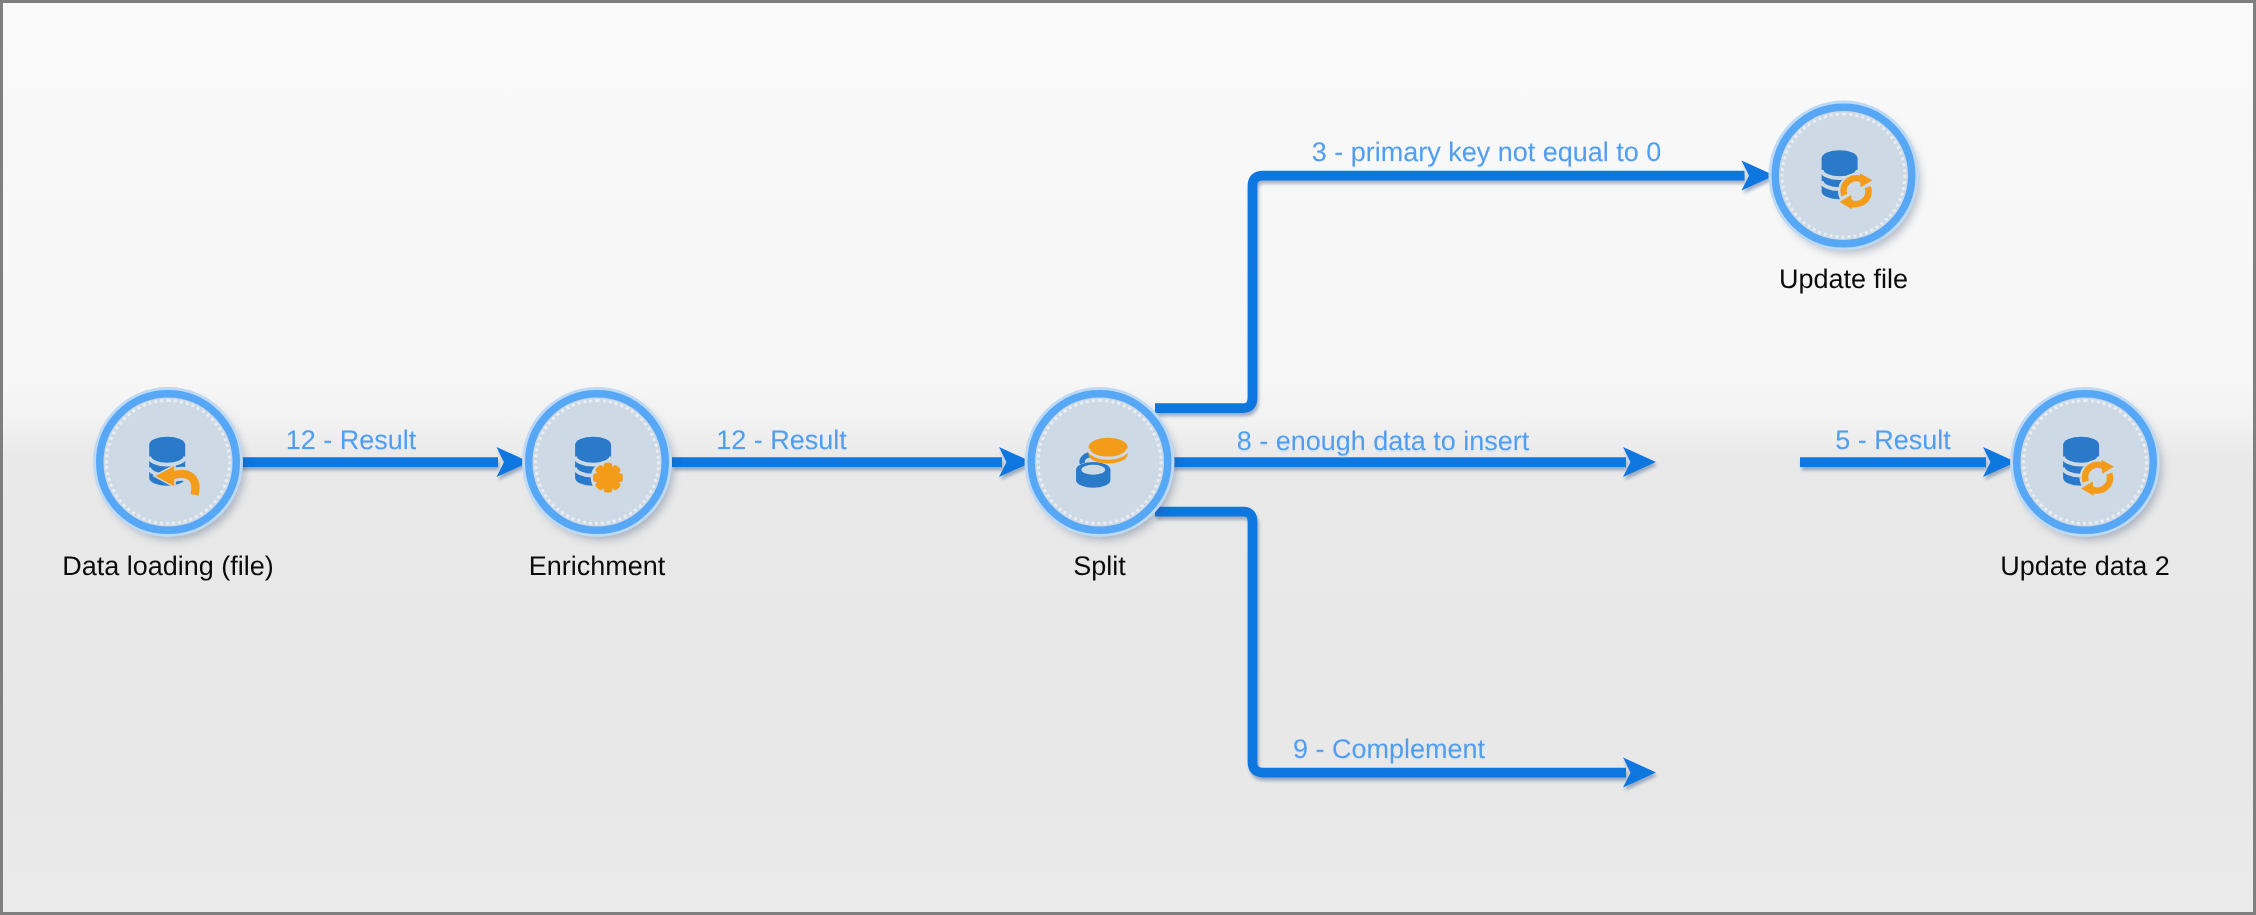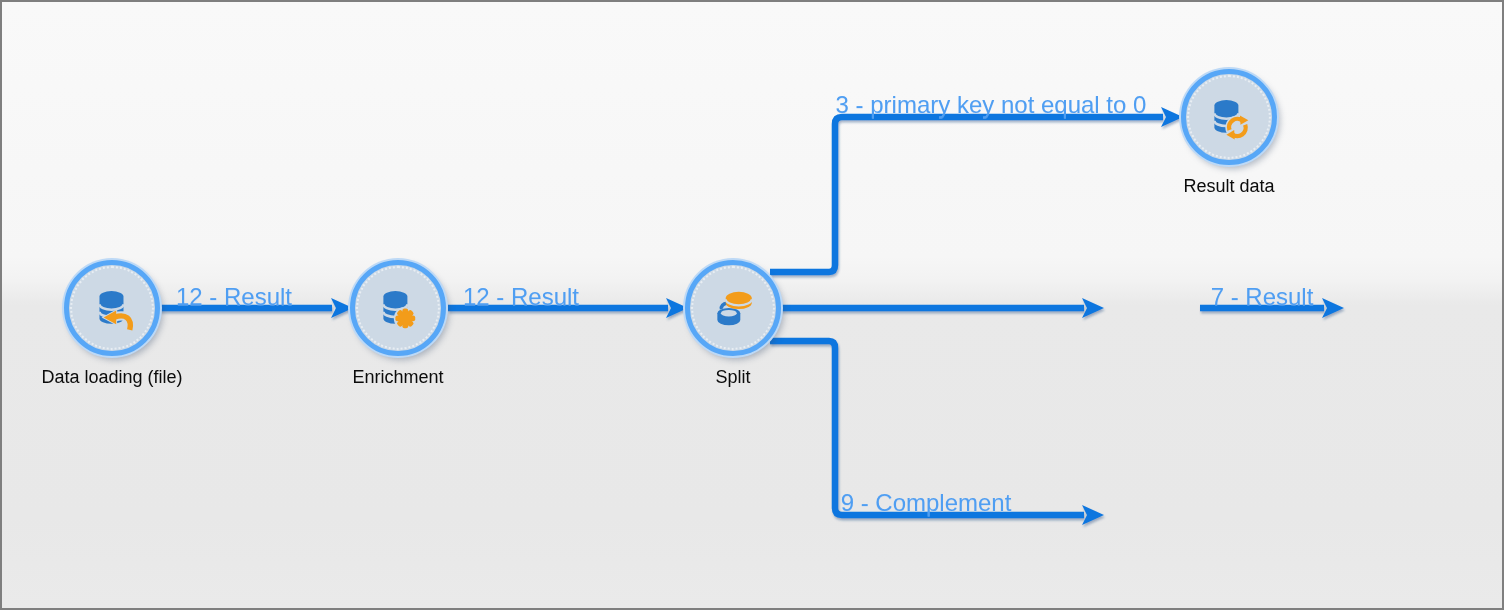--- a/index.html
+++ b/index.html
@@ -9,21 +9,21 @@
     box-sizing:border-box;
     border:2px solid #7f7f7f;
     background:linear-gradient(180deg,#f9f9f9 0%,#f6f6f6 42%,#f2f2f2 46%,#e9e9e9 50%,#e8e8e8 85%,#eaeaea 100%);
     overflow:hidden;
     font-family:"Liberation Sans", sans-serif;
   }
   svg.edges{position:absolute;left:0;top:0;}
   .elabel{
     position:absolute;
     transform:translateX(-50%);
-    font-size:24px;
+    font-size:18px;
     color:#4f9ef2;
     white-space:nowrap;
     text-shadow:0 1px 0 rgba(180,210,245,0.35);
   }
   .node{position:absolute;width:96px;height:96px;}
   .ncircle{
     position:absolute;inset:0;
     box-sizing:border-box;
     border-radius:50%;
     background:#cdd9e5;
@@ -71,21 +71,22 @@
       <polygon points="1159,105 1181,115 1159,125 1164,115"></polygon>
       <polygon points="1080,296 1102,306 1080,316 1085,306"></polygon>
       <polygon points="1320,296 1342,306 1320,316 1325,306"></polygon>
       <polygon points="1080,503 1102,513 1080,523 1085,513"></polygon>
     </g>
   </svg>
 
   <div class="elabel" style="left:232px;top:281px">12 - Result</div>
   <div class="elabel" style="left:519px;top:281px">12 - Result</div>
   <div class="elabel" style="left:989px;top:89px">3 - primary key not equal to 0</div>
-  <div class="elabel" style="left:1260px;top:281px">7 - Result</div>
+  <div class="elabel" style="left:920px;top:282px">8 - enough data to insert</div>
+  <div class="elabel" style="left:1260px;top:281px">5 - Result</div>
   <div class="elabel" style="left:924px;top:487px">9 - Complement</div>
 
   <div class="node" style="left:62px;top:258px">
     <div class="ncircle">
       <svg width="48" height="48" viewBox="0 0 46 46">
         <path d="M11,12 a11.5,5.2 0 0 1 23,0 v21 a11.5,5.2 0 0 1 -23,0 z" fill="#2b7ac9"></path>
         <path d="M11,19.5 a11.5,5.2 0 0 0 23,0" stroke="#cdd9e5" stroke-width="2.4" fill="none"></path>
         <path d="M11,26.5 a11.5,5.2 0 0 0 23,0" stroke="#cdd9e5" stroke-width="2.4" fill="none"></path>
         <path d="M40,44 C42.5,33 36,28.5 26,31.5" stroke="#cdd9e5" stroke-width="9" fill="none"></path>
         <polygon points="28,24 28,40 13,32" fill="#cdd9e5"></polygon>
@@ -138,19 +139,38 @@
         <g stroke="#f39c1a" stroke-width="4.2" fill="none">
           <path d="M23.5,35.5 a8,8 0 0 1 12.5,-9"></path>
           <path d="M38.5,30.5 a8,8 0 0 1 -12.5,9"></path>
         </g>
         <g fill="#f39c1a">
           <polygon points="33.5,21.5 41.5,26 34,30.5"></polygon>
           <polygon points="28.5,44.5 20.5,40 28,35.5"></polygon>
         </g>
       </svg>
     </div>
-    <div class="nlabel">Result data</div>
+    <div class="nlabel">Update file</div>
   </div>
 
 
+  <div class="node" style="left:1340px;top:258px">
+    <div class="ncircle">
+      <svg width="48" height="48" viewBox="0 0 46 46">
+        <path d="M9,12 a11.5,5.2 0 0 1 23,0 v21 a11.5,5.2 0 0 1 -23,0 z" fill="#2b7ac9"></path>
+        <path d="M9,19.5 a11.5,5.2 0 0 0 23,0" stroke="#cdd9e5" stroke-width="2.4" fill="none"></path>
+        <path d="M9,26.5 a11.5,5.2 0 0 0 23,0" stroke="#cdd9e5" stroke-width="2.4" fill="none"></path>
+        <circle cx="31" cy="33" r="11.5" fill="#cdd9e5"></circle>
+        <g stroke="#f39c1a" stroke-width="4.2" fill="none">
+          <path d="M23.5,35.5 a8,8 0 0 1 12.5,-9"></path>
+          <path d="M38.5,30.5 a8,8 0 0 1 -12.5,9"></path>
+        </g>
+        <g fill="#f39c1a">
+          <polygon points="33.5,21.5 41.5,26 34,30.5"></polygon>
+          <polygon points="28.5,44.5 20.5,40 28,35.5"></polygon>
+        </g>
+      </svg>
+    </div>
+    <div class="nlabel">Update data 2</div>
+  </div>
 
 
 </div>
 
 </body></html>

